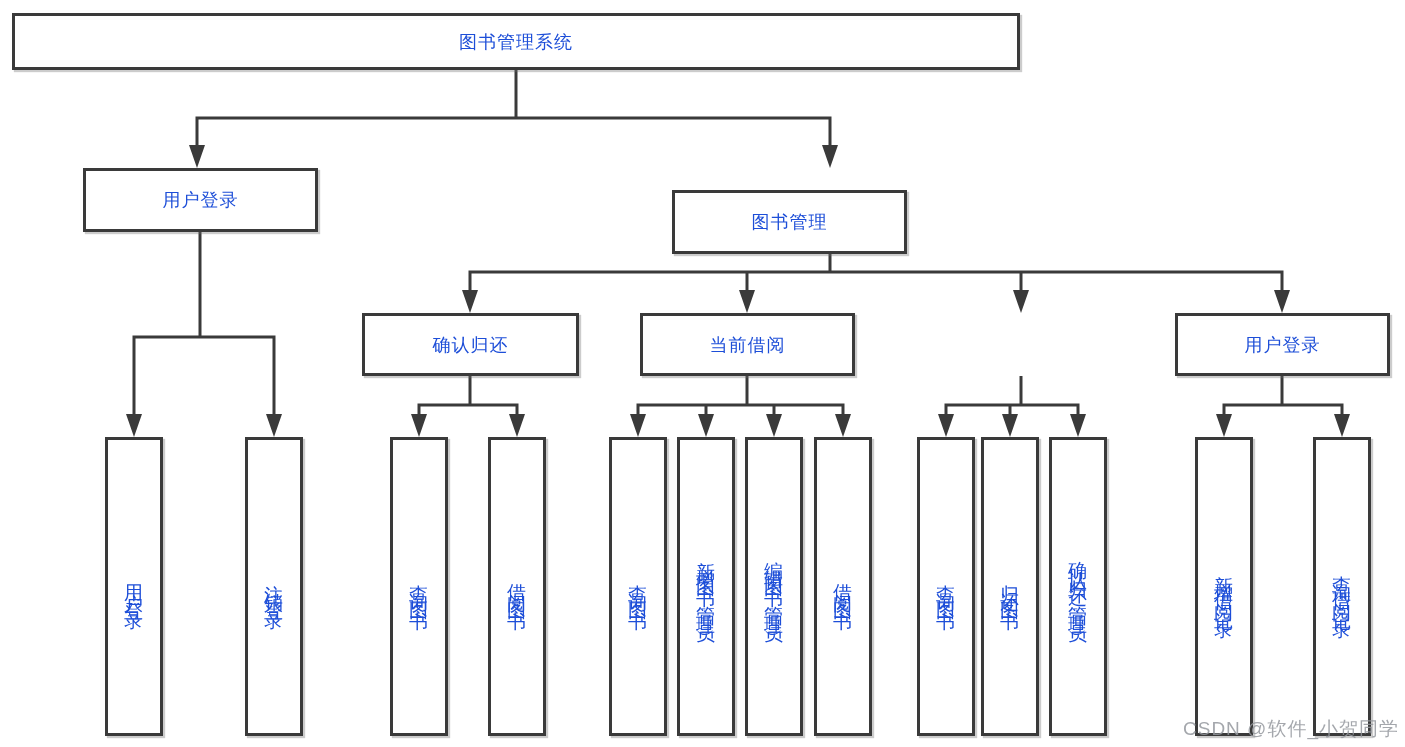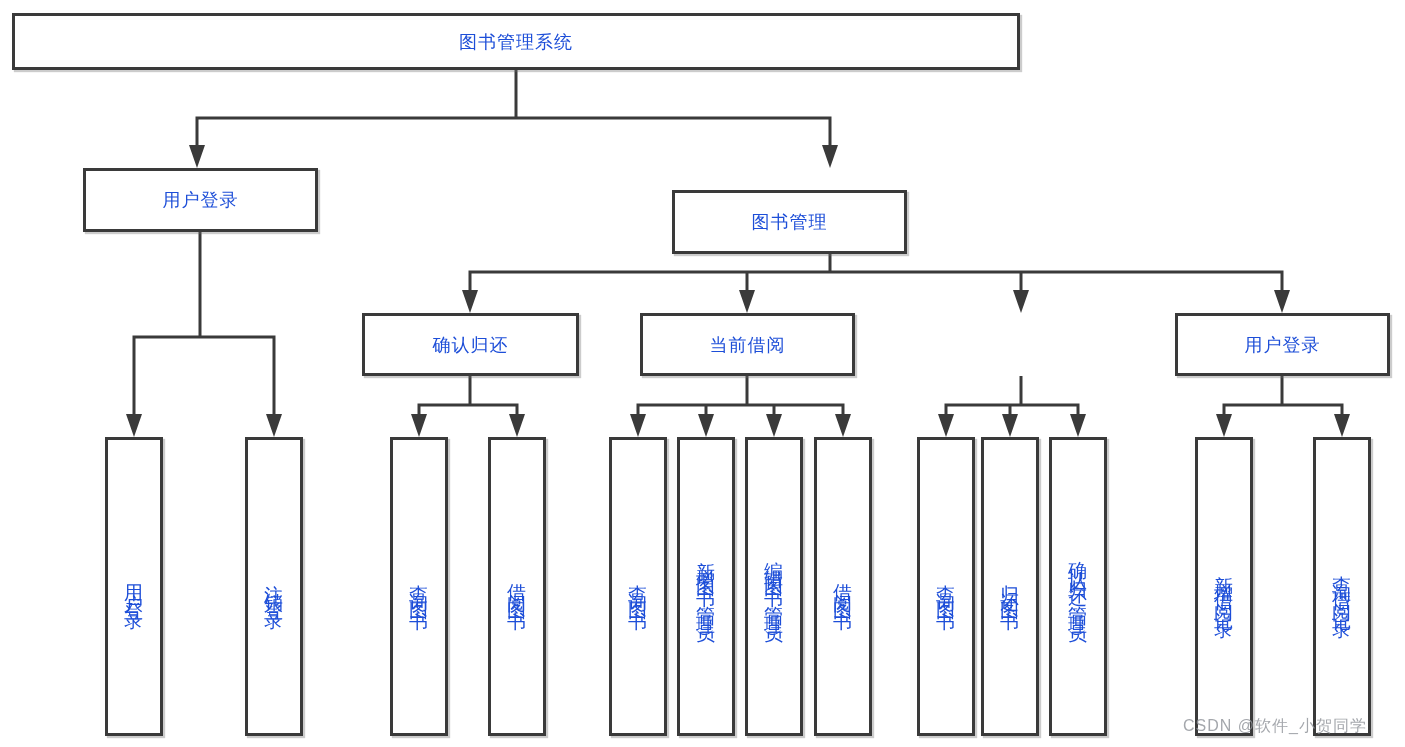--- a/index.html
+++ b/index.html
@@ -34,21 +34,21 @@
     writing-mode: vertical-rl;
     text-orientation: mixed;
     font-size: 19px;
     letter-spacing: 9px;
     line-height: 1;
   }
   #watermark {
     position: absolute;
     left: 1183px;
     top: 716px;
-    font-size: 16px;
+    font-size: 19px;
     color: rgba(148,152,158,0.85);
     letter-spacing: 1px;
     white-space: nowrap;
   }
 </style>
 </head>
 <body>
 
 <div id="stage">
 

